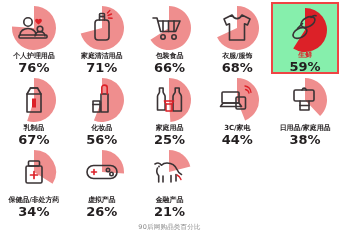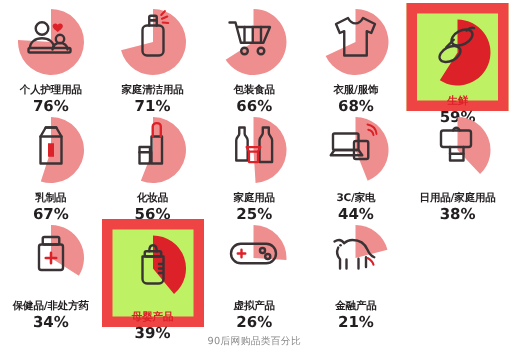--- a/index.html
+++ b/index.html
@@ -20,22 +20,22 @@
   }
   .cell{
     position:relative;
     display:flex;
     flex-direction:column;
     align-items:center;
     justify-content:flex-start;
     box-sizing:border-box;
   }
   .cell.hl{
-    border:7px solid #ef4444;
-    background:#bef264;
+    border:2px solid #ef4444;
+    background:#86efac;
   }
   .pieWrap{
     position:relative;
     width:46px;height:46px;
     margin-top:3px;
     display:flex;align-items:center;justify-content:center;
   }
   .pie{
     position:absolute;
     left:0;top:0;
@@ -46,28 +46,28 @@
     z-index:2;
     width:40px;height:40px;
     display:block;
   }
   .glyph svg{display:block;width:40px;height:40px;}
   .label{
     font-size:7px;
     font-weight:bold;
     color:#231f20;
     line-height:9px;
-    margin-top:11px;
+    margin-top:1px;
     text-align:center;
     white-space:nowrap;
     letter-spacing:-0.1px;
   }
   .label.red{color:#dc2128;}
   .pct{
-    font-size:10px;
+    font-size:13px;
     font-weight:bold;
     color:#231f20;
     line-height:10px;
     margin-top:2px;
     text-align:center;
   }
   .caption{
     position:absolute;
     left:0;right:0;
     bottom:6px;
@@ -259,37 +259,20 @@
           <svg viewBox="0 0 40 40">
             <rect x="12" y="14" width="16" height="17" rx="1.5" stroke="#3a3335" stroke-width="1.6" fill="none" stroke-linecap="round" stroke-linejoin="round"></rect>
             <rect x="14.5" y="9" width="11" height="5" rx="1" stroke="#3a3335" stroke-width="1.6" fill="none" stroke-linecap="round" stroke-linejoin="round"></rect>
             <path d="M20 19.5v7M16.5 23h7" stroke="#dc2128" stroke-width="1.7" stroke-linecap="round" fill="none"></path>
           </svg>
         </span>
       </div>
       <div class="label">保健品/非处方药</div>
       <div class="pct">34%</div>
     </div>
-    <div class="cell hl">
-      <div class="pieWrap">
-        <div class="pie"><svg viewBox="0 0 46 46">
-            <path d="M 23 23 L 23 1 A 22 22 0 0 1 37.02 39.95 Z" fill="#dc2128"></path>
-          </svg></div>
-        <span class="glyph">
-          <svg viewBox="0 0 40 40">
-            <path d="M13 15h14v15a3 3 0 0 1-3 3h-8a3 3 0 0 1-3-3z" stroke="#3a3335" stroke-width="1.6" fill="none" stroke-linecap="round" stroke-linejoin="round"></path>
-            <rect x="14.5" y="11.5" width="11" height="3.5" rx="1" stroke="#3a3335" stroke-width="1.6" fill="none" stroke-linecap="round" stroke-linejoin="round"></rect>
-            <path d="M17.5 11.5c0-2.6 1.2-4 2.5-4s2.5 1.4 2.5 4" stroke="#3a3335" stroke-width="1.6" fill="none" stroke-linecap="round" stroke-linejoin="round"></path>
-            <path d="M24 20h2.5M24 23h2.5M24 26h2.5" stroke="#3a3335" stroke-width="1.6" fill="none" stroke-linecap="round" stroke-linejoin="round"></path>
-          </svg>
-        </span>
-      </div>
-      <div class="label red">母婴产品</div>
-      <div class="pct">39%</div>
-    </div>
     <div class="cell">
       <div class="pieWrap">
         <div class="pie"><svg viewBox="0 0 46 46">
             <path d="M 23 23 L 23 1 A 22 22 0 0 1 44.96 24.38 Z" fill="#ef8e8e"></path>
           </svg></div>
         <span class="glyph">
           <svg viewBox="0 0 40 40">
             <rect x="5" y="13.5" width="30" height="13" rx="6.5" stroke="#3a3335" stroke-width="1.6" fill="none" stroke-linecap="round" stroke-linejoin="round"></rect>
             <path d="M12 17.5v5M9.5 20h5" stroke="#dc2128" stroke-width="1.6" stroke-linecap="round" fill="none"></path>
             <circle cx="26" cy="18" r="1.7" stroke="#3a3335" stroke-width="1.6" fill="none" stroke-linecap="round" stroke-linejoin="round"></circle>

